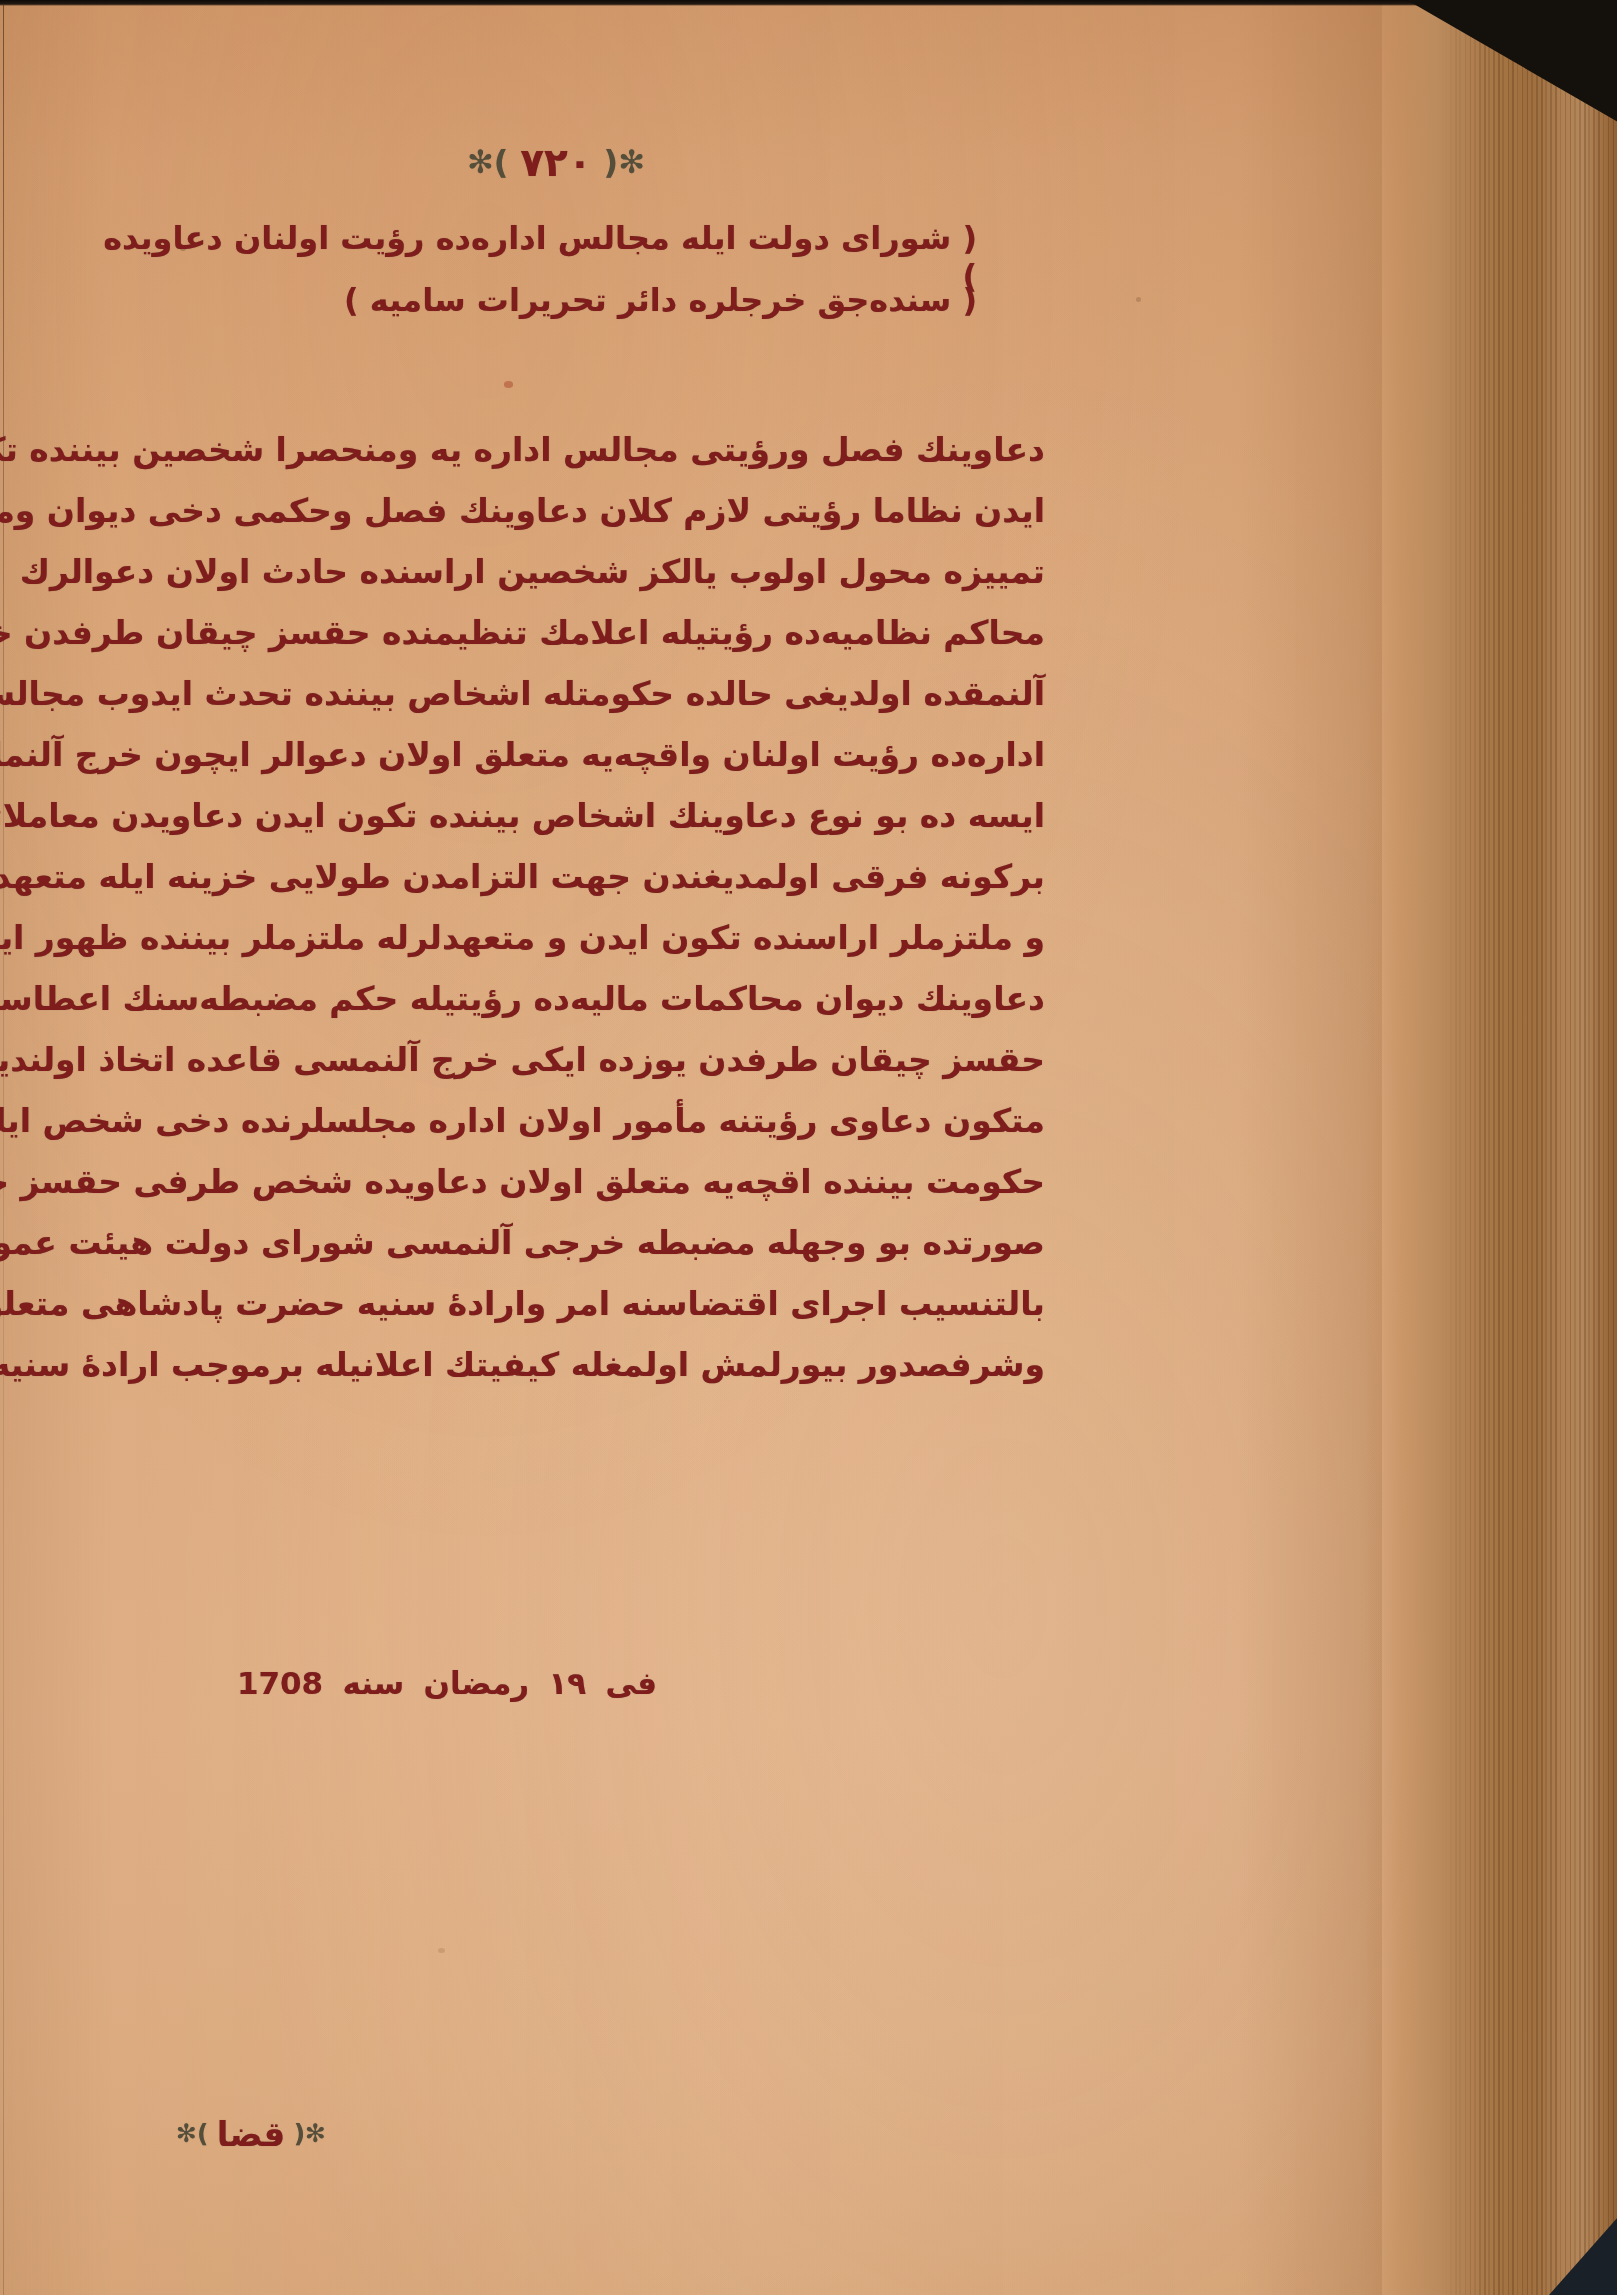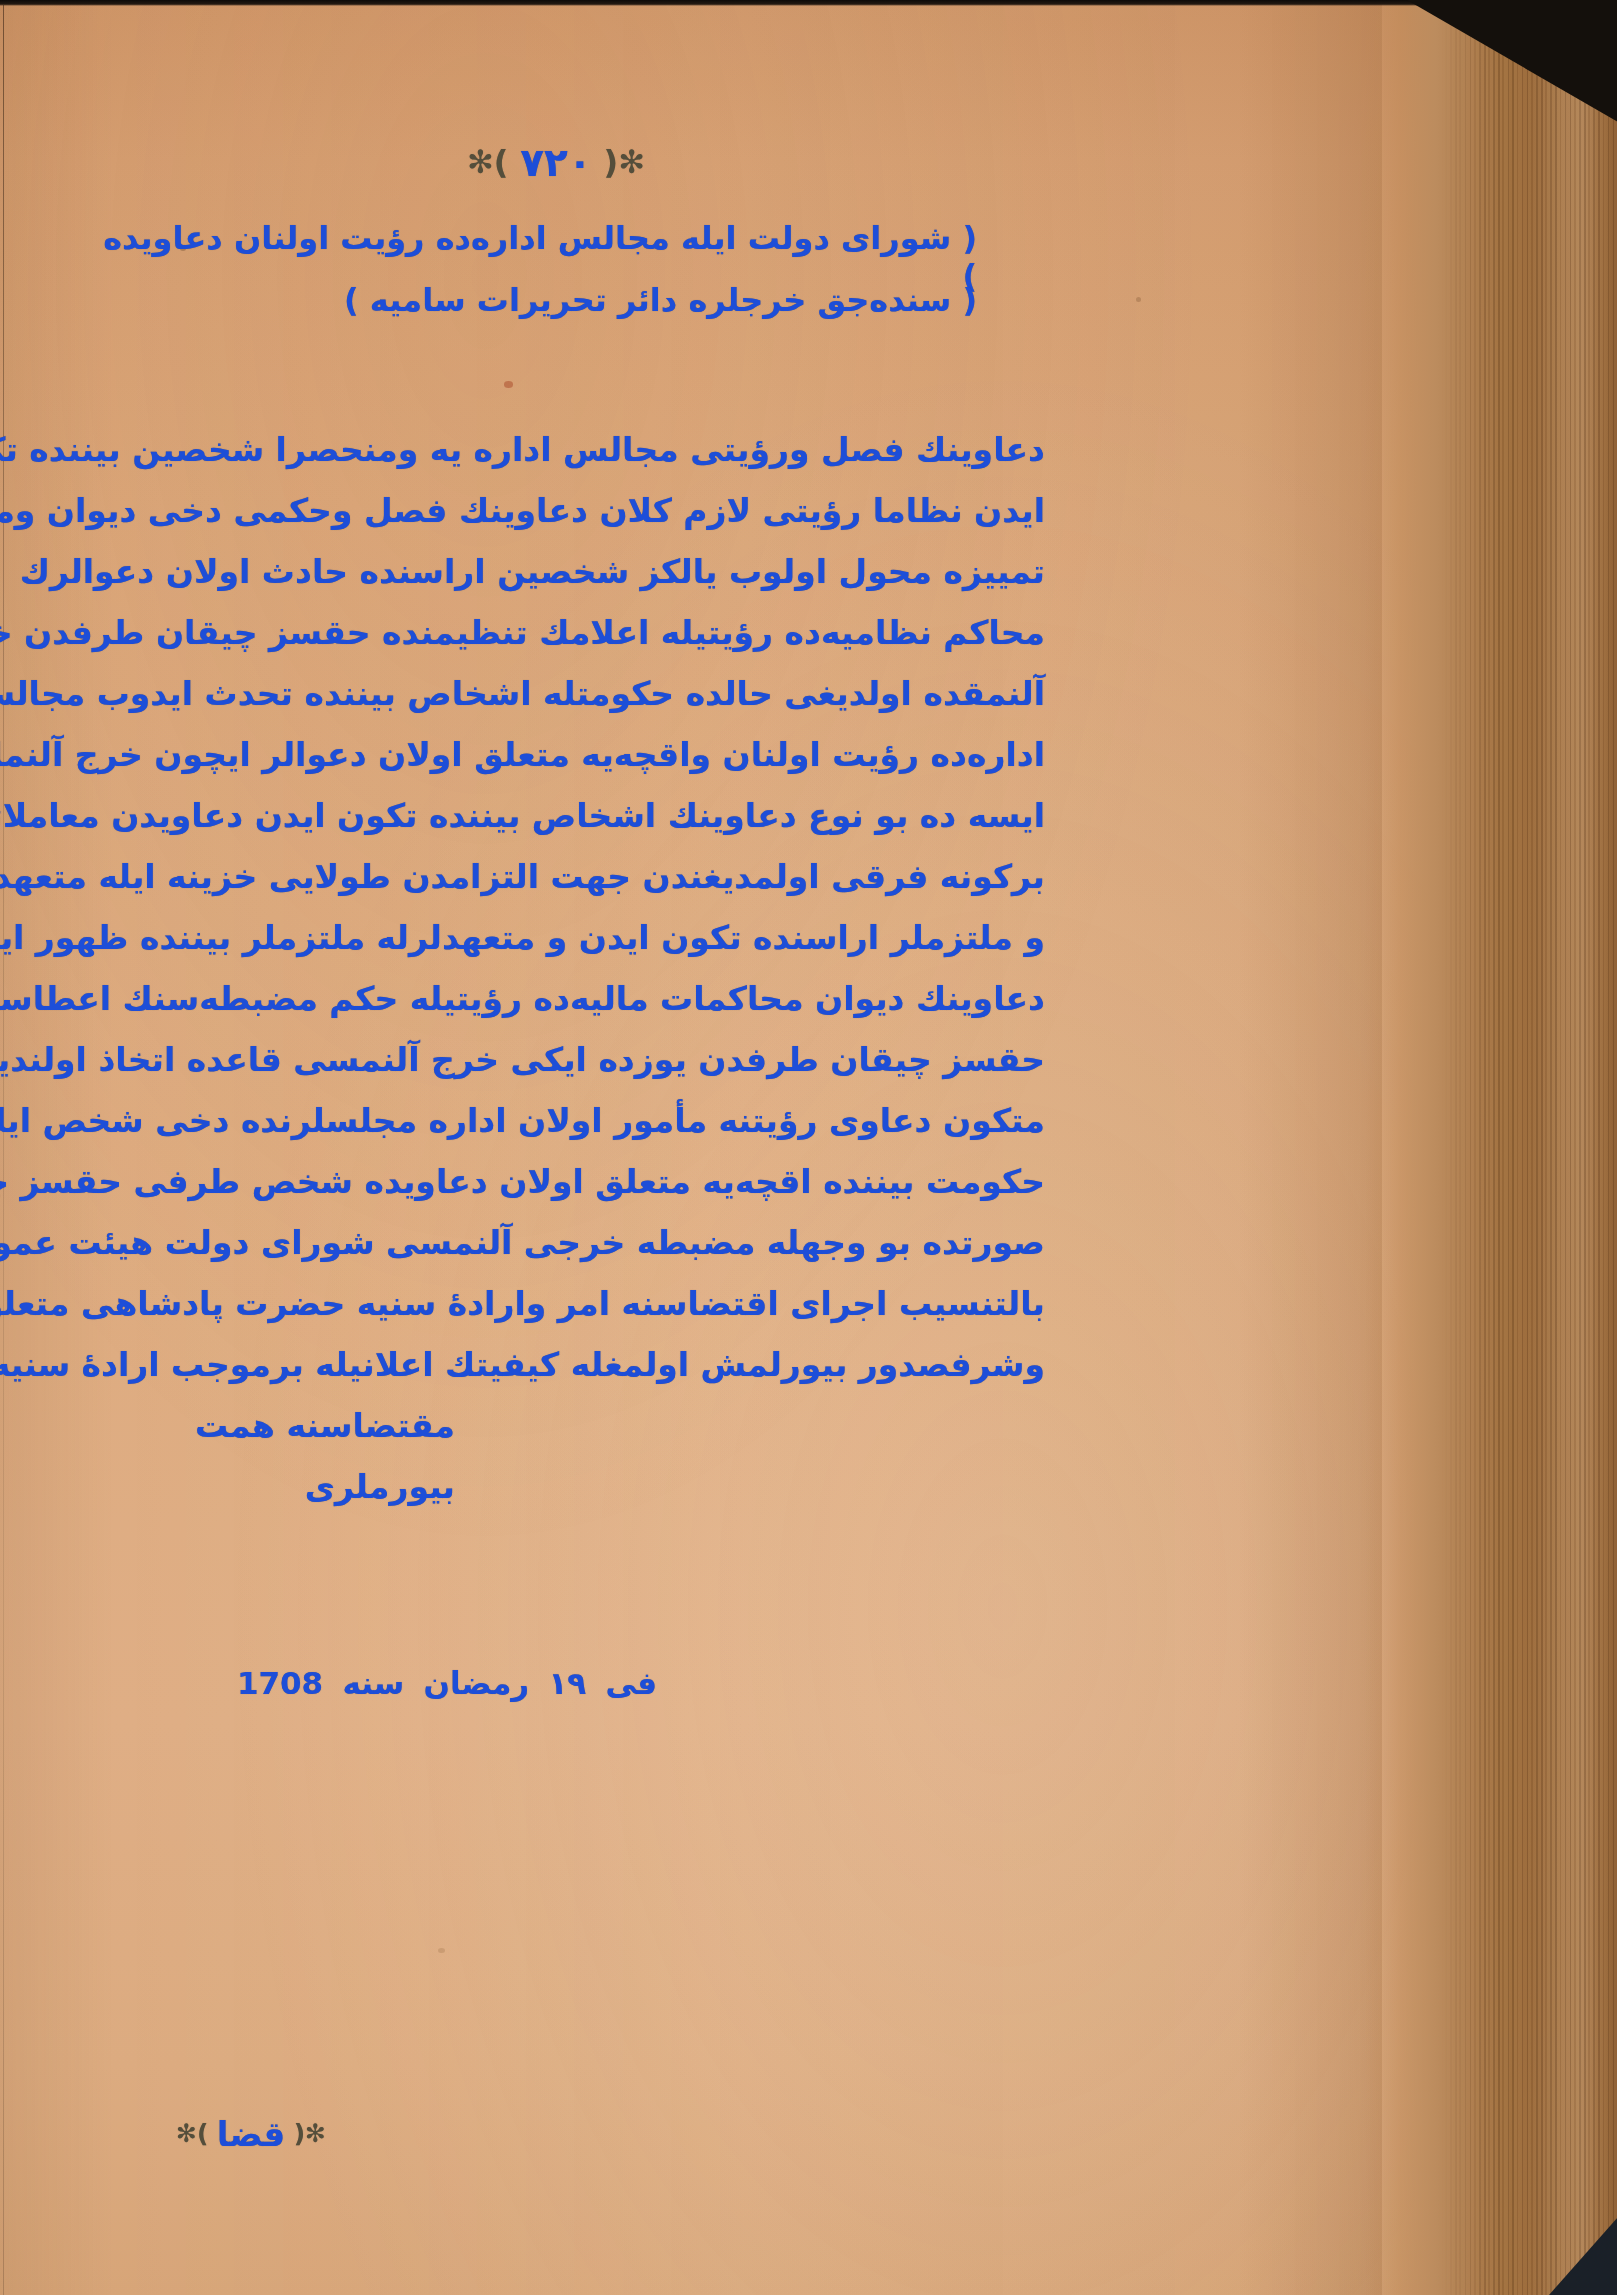--- a/index.html
+++ b/index.html
@@ -42,21 +42,21 @@
   .corner-tr{top:0;right:0;width:211px;height:122px;background:#14100c;
     clip-path:polygon(0 0,100% 0,100% 100%);}
   .corner-br{bottom:0;right:0;width:69px;height:78px;background:#1a2028;
     clip-path:polygon(100% 0,100% 100%,0 100%);}
   .speck{border-radius:50%;}
   .speck.s1{left:504px;top:381px;width:9.3px;height:6.7px;background:rgba(164,62,30,0.45);}
   .speck.s2{left:180px;top:246px;width:5.9px;height:5px;background:rgba(96,70,44,0.35);}
   .speck.s3{left:1136px;top:297px;width:5px;height:5px;background:rgba(120,80,46,0.30);}
   .speck.s4{left:438px;top:1948px;width:6.7px;height:5px;background:rgba(130,90,52,0.22);}
   
-  .ink{color:#1d4ed8;text-shadow:0 0 0.8px rgba(77,64,49,0.55);}
+  .ink{color:#7f1d1d;text-shadow:0 0 0.8px rgba(77,64,49,0.55);}
   .orn{color:#544e3b;text-shadow:0 0 0.8px rgba(84,78,59,0.5);}
   .pagenum-row{top:120px;left:379px;width:354px;height:84px;
     display:flex;direction:ltr;align-items:center;justify-content:center;gap:11.8px;}
   .pagenum-row .orn{font-size:32px;font-weight:700;}
   .pagenum-row .num{font-size:39px;font-weight:700;letter-spacing:5px;}
   .title{left:101px;width:876px;text-align:right;direction:rtl;
     font-size:32px;font-weight:700;line-height:1.2;}
   .title.t1{top:219px;}
   .title.t2{top:281px;}
   .body-block{top:419px;left:84px;width:961px;direction:rtl;}
@@ -105,21 +105,20 @@
   <div class="bline ink">ايسه ده بو نوع دعاوينك اشخاص بيننده تكون ايدن دعاويدن معاملاتجه</div>
   <div class="bline ink">بركونه فرقى اولمديغندن جهت التزامدن طولايى خزينه ايله متعهد</div>
   <div class="bline ink">و ملتزملر اراسنده تكون ايدن و متعهدلرله ملتزملر بيننده ظهور ايدن</div>
   <div class="bline ink">دعاوينك ديوان محاكمات ماليه‌ده رؤيتيله حكم مضبطه‌سنك اعطاسنده</div>
   <div class="bline ink">حقسز چيقان طرفدن يوزده ايكى خرج آلنمسى قاعده اتخاذ اولنديغى</div>
   <div class="bline ink">متكون دعاوى رؤيتنه مأمور اولان اداره مجلسلرنده دخى شخص ايله</div>
   <div class="bline ink">حكومت بيننده اقچه‌يه متعلق اولان دعاويده شخص طرفى حقسز چيقديغى</div>
   <div class="bline ink">صورتده بو وجهله مضبطه خرجى آلنمسى شوراى دولت هيئت عموميه‌سنده</div>
   <div class="bline ink">بالتنسيب اجراى اقتضاسنه امر وارادهٔ سنيه حضرت پادشاهى متعلق</div>
   <div class="bline ink">وشرفصدور بيورلمش اولمغله كيفيتك اعلانيله برموجب ارادهٔ سنيه ايفاى</div>
-  <div class="bline short ink">مقتضاسنه همت بيورملرى</div>
 </div>
 
 <div class="abs date-line ink">فى ١٩ رمضان سنه 1708</div>
 
 <div class="abs footer-row">
   <span class="orn">✻(</span>
   <span class="word ink">قضا</span>
   <span class="orn">)✻</span>
 </div>
 

